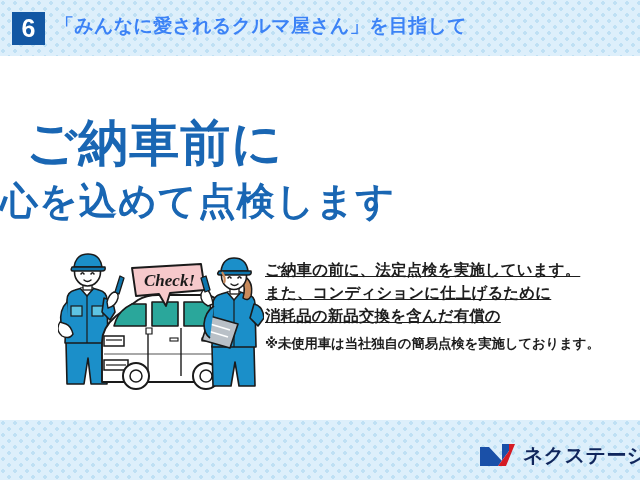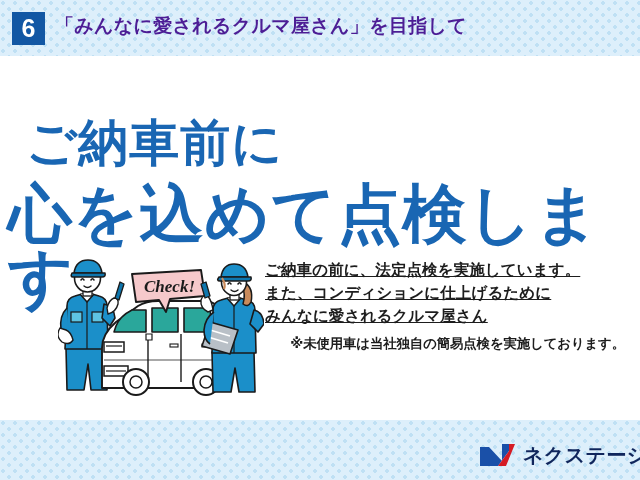--- a/index.html
+++ b/index.html
@@ -57,21 +57,21 @@
     line-height: 33px;
     text-align: center;
     letter-spacing: 0px;
   }
   #header-title {
     position: absolute;
     left: 55px;
     top: 13px;
     font-size: 19px;
     font-weight: bold;
-    color: #4c1d95;
+    color: #3b82f6;
     letter-spacing: 0.3px;
     white-space: nowrap;
   }
 
   
   #main-heading {
     position: absolute;
     left: 0;
     top: 86px;
     width: 612px;
@@ -82,23 +82,22 @@
     line-height: 1.0;
     margin-top: 32px;
   }
   #heading-line-1 {
     display: block;
     font-size: 50px;
     padding-left: 26px;
   }
   #heading-line-2 {
     display: block;
-    font-size: 64px;
+    font-size: 38px;
     margin-top: 14px;
-    padding-left: 8px;
   }
 
   
   #body-copy {
     position: absolute;
     left: 265px;
     top: 258px;
     width: 360px;
     color: #1d1d1d;
     font-size: 15.5px;
@@ -107,28 +106,27 @@
     letter-spacing: 0.1px;
   }
   #body-copy .line { display: block; white-space: nowrap; text-decoration: underline; }
   #body-note {
     display: block;
     margin-top: 4px;
     font-size: 13.4px;
     font-weight: bold;
     letter-spacing: -0.1px;
     white-space: nowrap;
-    text-align: right;
   }
 
   
   #illustration {
     position: absolute;
     left: 58px;
-    top: 256px;
+    top: 250px;
     width: 206px;
     height: 140px;
   }
   #illustration svg { display: block; }
 
   
   #brand-logo {
     position: absolute;
     left: 478px;
     top: 438px;
@@ -267,21 +265,21 @@
         <path d="M196 54 Q205 56 206 68 L200 76 L192 68 Z" fill="#1b8fc9" stroke="#1a1a1a" stroke-width="1.6" stroke-linejoin="round"></path>
         <path d="M150 56 Q142 52 143 44 Q145 38 150 40 Q154 46 155 54 Z" fill="#ffffff" stroke="#1a1a1a" stroke-width="1.4"></path>
         <path d="M147 42 L143 28 L148 26 L152 40 Z" fill="#0f76ad" stroke="#1a1a1a" stroke-width="1.3" stroke-linejoin="round"></path>
       </g>
     </svg>
   </div>
 
   <div id="body-copy">
     <span class="line">ご納車の前に、法定点検を実施しています。</span>
     <span class="line">また、コンディションに仕上げるために</span>
-    <span class="line">みんなに愛されるクルマ屋さん</span>
+    <span class="line">消耗品の新品交換を含んだ有償の</span>
     <span id="body-note">※未使用車は当社独自の簡易点検を実施しております。</span>
   </div>
 
   <div class="dot-band" id="footer-band"></div>
 
   <div id="brand-logo">
     <svg id="brand-mark" width="38" height="26" viewBox="0 0 38 26" xmlns="http://www.w3.org/2000/svg">
       <path d="M2 24 L2 5 L11 5 L24 19 L24 2 L31 2 L31 9 L20 24 Z" fill="#1a50a8"></path>
       <path d="M24 2 L37 2 L28 24 L20 24 L31 9 L31 2 Z" fill="#d51b24"></path>
     </svg>

